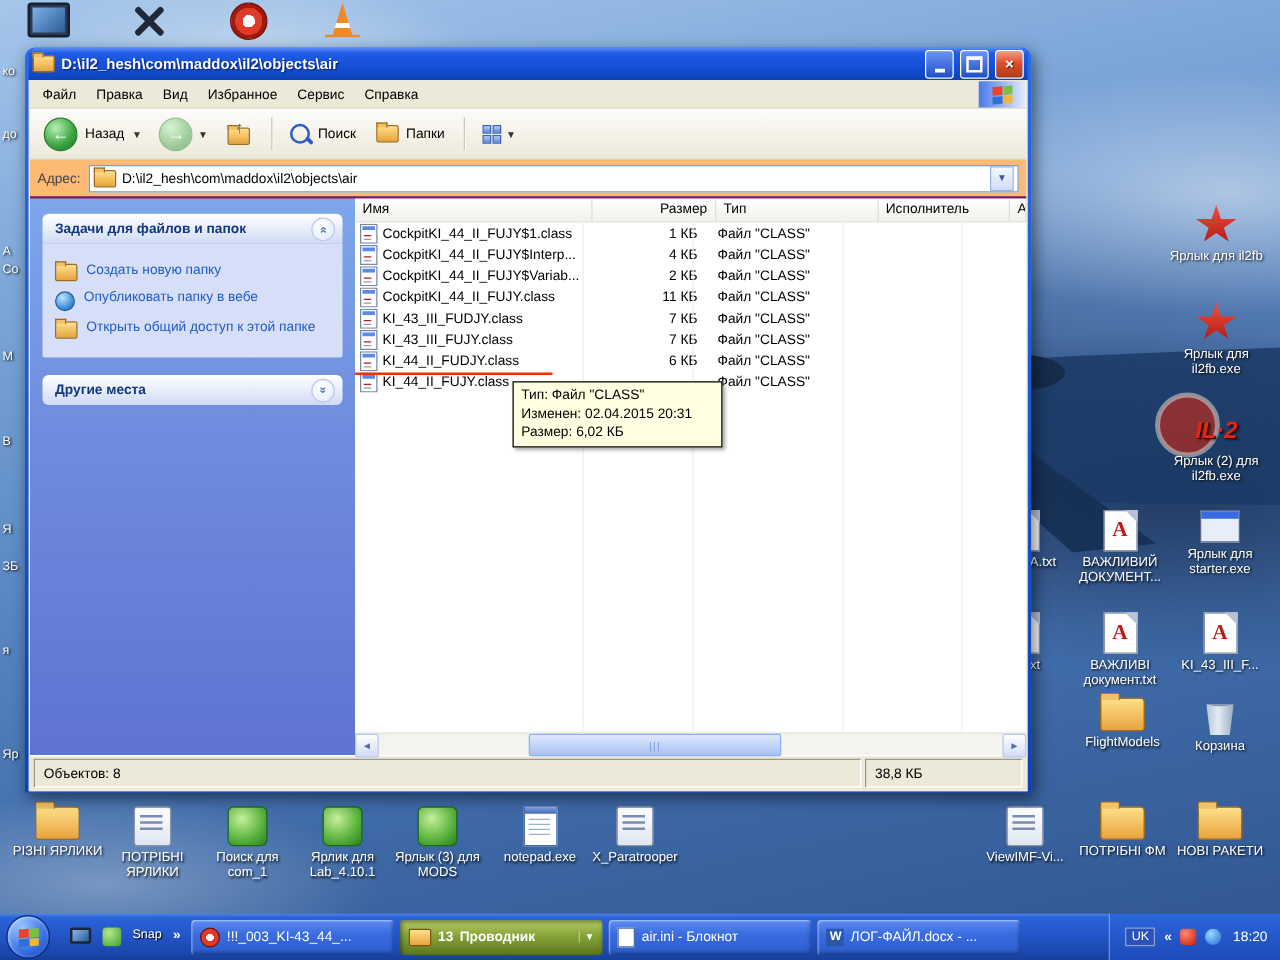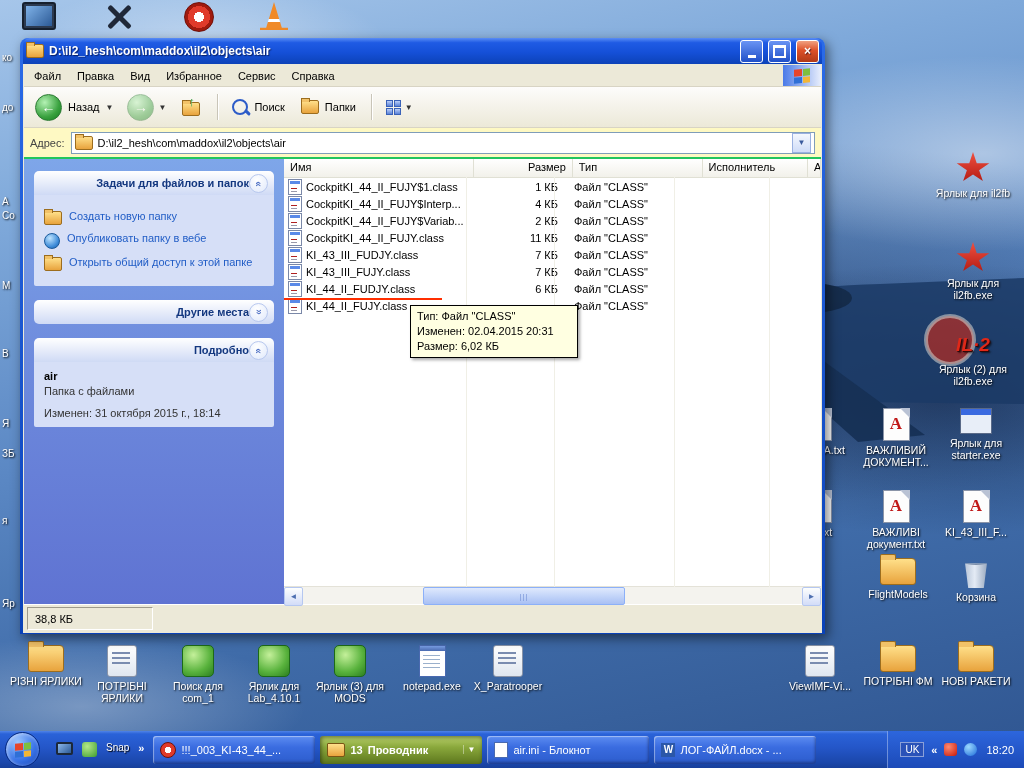--- a/index.html
+++ b/index.html
@@ -116,34 +116,34 @@
   .up-wrap .mini-folder{position:absolute;left:2px;top:6px}
   .up-arrow{position:absolute;left:8px;top:-2px;color:#1c8a24;font-weight:bold;font-size:13px;
     text-shadow:0 0 1px #fff}
   .lens{width:12px;height:12px;border:2px solid #2d5cc8;border-radius:50%;position:relative;flex:none}
   .lens::after{content:"";position:absolute;left:10px;top:10px;width:7px;height:3px;
     background:#2d5cc8;transform:rotate(45deg);border-radius:2px}
   .views-grid{display:grid;grid-template-columns:7px 7px;grid-template-rows:7px 7px;gap:1px}
   .views-grid i{background:linear-gradient(#bcd0f8,#5a82d8);border:1px solid #3a62b8}
 
   .addressbar{height:25px;display:flex;align-items:center;gap:6px;padding:2px 6px;
-    background:#fef9c3;border-bottom:2px solid #22c55e}
+    background:#fdba74;border-bottom:2px solid #701a75}
   .addr-label{color:#444}
   .addr-box{flex:1;height:20px;background:#fff;border:1px solid #7f9db9;display:flex;
     align-items:center;padding:0 3px;gap:5px}
   .addr-drop{width:17px;height:18px;margin-left:auto;flex:none;cursor:pointer;
     background:linear-gradient(#f4f8fe,#cfdcf8);border:1px solid #9ab1e0;
     display:flex;align-items:center;justify-content:center;font-size:8px;color:#3a5a9c}
 
   .content{flex:1;display:flex;min-height:0}
   .taskpane{width:240px;flex:none;overflow:hidden;padding:12px 10px;
     background:linear-gradient(180deg,#7ea6e9 0%,#6e8bdd 45%,#5f73d2 100%)}
   .tp-section{margin-bottom:14px}
   .tp-header{height:24px;background:linear-gradient(#ffffff,#cfdaf5);border-radius:5px 5px 0 0;
-    display:flex;align-items:center;justify-content:flex-end;padding:0 6px 0 10px;
+    display:flex;align-items:center;justify-content:space-between;padding:0 6px 0 10px;
     color:#13377f;font-weight:bold;cursor:pointer}
   .tp-header.rounded{border-radius:5px}
   .chev{width:17px;height:17px;border-radius:50%;border:1px solid #b8c8ee;flex:none;
     background:radial-gradient(circle at 40% 30%,#fff,#dfe8fb);color:#4d6fc4;
     display:flex;align-items:center;justify-content:center;font-weight:bold}
   .chev b{display:block;font-size:10px;letter-spacing:-1px}
   .chev .up{transform:rotate(90deg)}.chev .down{transform:rotate(-90deg)}
   .tp-body{background:#d6dff7;padding:8px 10px;border-radius:0 0 2px 2px}
   .tp-link{display:flex;align-items:flex-start;gap:7px;margin:7px 0;color:#215dc6;cursor:pointer;text-align:left}
   .tp-link .mini-folder,.tp-link .globe{margin-top:1px}
@@ -262,21 +262,21 @@
 <span class="edge-label" style="top:102px">до</span>
 <span class="edge-label" style="top:196px">А</span>
 <span class="edge-label" style="top:210px">Со</span>
 <span class="edge-label" style="top:280px">М</span>
 <span class="edge-label" style="top:348px">В</span>
 <span class="edge-label" style="top:418px">Я</span>
 <span class="edge-label" style="top:448px">ЗБ</span>
 <span class="edge-label" style="top:515px">я</span>
 <span class="edge-label" style="top:598px">Яр</span>
 
-<div class="dicon" style="left:935px;top:152px">
+<div class="dicon" style="left:935px;top:164px">
   <div class="ic ic-star"></div>
   <div class="di-label">Ярлык для il2fb</div>
 </div>
 <div class="dicon" style="left:935px;top:242px">
   <div class="ic ic-star"></div>
   <div class="di-label">Ярлык для il2fb.exe</div>
 </div>
 <div class="dicon" style="left:935px;top:330px">
   <div class="ic ic-il2">IL·2</div>
   <div class="di-label">Ярлык (2) для il2fb.exe</div>
@@ -459,33 +459,20 @@
 
         <div class="tp-section">
           <div class="tp-header rounded">
             <span>Другие места</span>
             <span class="chev">
                 <b class="down">«</b>
               </span>
           </div>
         </div>
 
-        <div class="tp-section">
-          <div class="tp-header">
-            <span>Подробно</span>
-            <span class="chev">
-                <b class="up">«</b>
-              </span>
-          </div>
-          <div class="tp-body">
-            <div class="detail-name">air</div>
-            <div class="detail-line">Папка с файлами</div>
-            <div class="detail-line" style="margin-top:10px">Изменен: 31 октября 2015 г., 18:14</div>
-          </div>
-        </div>
       </div>
 
       <div class="filearea">
         <div class="cols">
           <span class="col c-name">Имя</span>
           <span class="col c-size">Размер</span>
           <span class="col c-type">Тип</span>
           <span class="col c-artist">Исполнитель</span>
           <span class="col c-album">Альбом</span>
         </div>
@@ -573,20 +560,21 @@
           <span class="sc-btn">◄</span>
           <span class="sc-track">
             <span class="sc-thumb">|||</span>
           </span>
           <span class="sc-btn">►</span>
         </div>
       </div>
     </div>
 
     <div class="statusbar">
+      <span class="sb-panel sb-1">Объектов: 8</span>
       <span class="sb-panel sb-2">38,8 КБ</span>
     </div>
   </div>
 </div>
 
 <div class="taskbar">
   <span class="start-orb">
     <span class="winflag">
         <i></i>
         <i></i>

